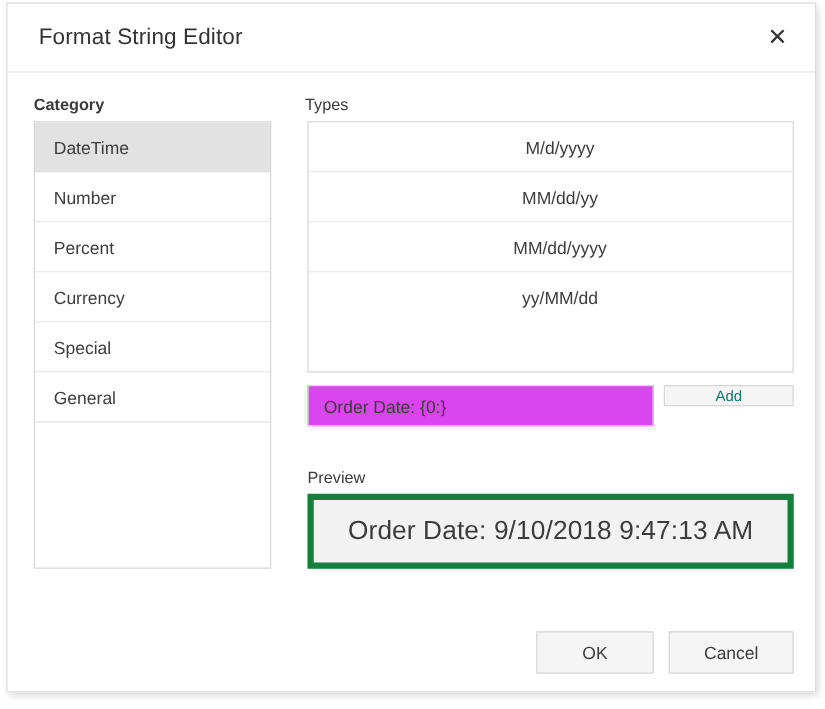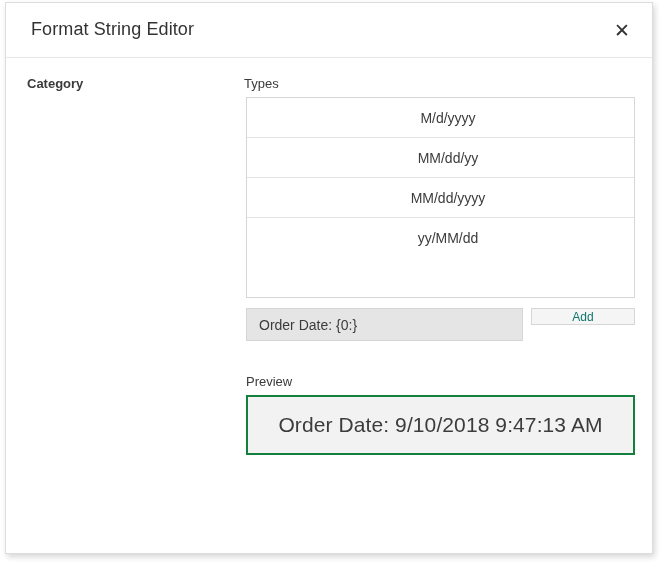--- a/index.html
+++ b/index.html
@@ -138,21 +138,21 @@
 
   
   .format-input {
     position: absolute;
     left: 240px;
     top: 250px;
     width: 277px;
     height: 33px;
     border: 1px solid #d6d6d6;
     box-sizing: border-box;
-    background: #e5e5e5;
+    background: #d946ef;
     font-family: "Liberation Sans", sans-serif;
     font-size: 14px;
     color: #3c3c3c;
     padding: 0 12px;
     outline: none;
   }
   .add-btn {
     position: absolute;
     left: 525px;
     top: 250px;
@@ -171,21 +171,21 @@
   
   .preview-label { left: 240px; top: 316px; }
 
   .preview-box {
     position: absolute;
     left: 240px;
     top: 337px;
     width: 389px;
     height: 60px;
     background: #f2f2f2;
-    border: 2px solid #15803d;
+    border: 5px solid #15803d;
     box-sizing: border-box;
     display: flex;
     align-items: center;
     justify-content: center;
   }
   .preview-text {
     font-size: 21px;
     color: #3c3c3c;
     letter-spacing: 0.1px;
   }
@@ -219,20 +219,40 @@
 
     <div class="titlebar">
       <div class="title-text">Format String Editor</div>
       <button class="close-btn">✕</button>
     </div>
 
     <div class="body">
 
       <div class="section-label cat-label">Category</div>
 
+      <div class="cat-list">
+        <div class="cat-item selected">
+          <span>DateTime</span>
+        </div>
+        <div class="cat-item">
+          <span>Number</span>
+        </div>
+        <div class="cat-item">
+          <span>Percent</span>
+        </div>
+        <div class="cat-item">
+          <span>Currency</span>
+        </div>
+        <div class="cat-item">
+          <span>Special</span>
+        </div>
+        <div class="cat-item">
+          <span>General</span>
+        </div>
+      </div>
 
       <div class="section-label types-label">Types</div>
 
       <div class="types-list">
         <div class="type-item">
           <span>M/d/yyyy</span>
         </div>
         <div class="type-item">
           <span>MM/dd/yy</span>
         </div>
@@ -248,15 +268,19 @@
 
       <button class="add-btn">Add</button>
 
       <div class="section-label preview-label">Preview</div>
 
       <div class="preview-box">
         <span class="preview-text">Order Date: 9/10/2018 9:47:13 AM</span>
       </div>
     </div>
 
+    <div class="footer">
+      <button class="footer-btn ok-btn">OK</button>
+      <button class="footer-btn cancel-btn">Cancel</button>
+    </div>
 
   </div>
 </div>
 
 </body></html>

